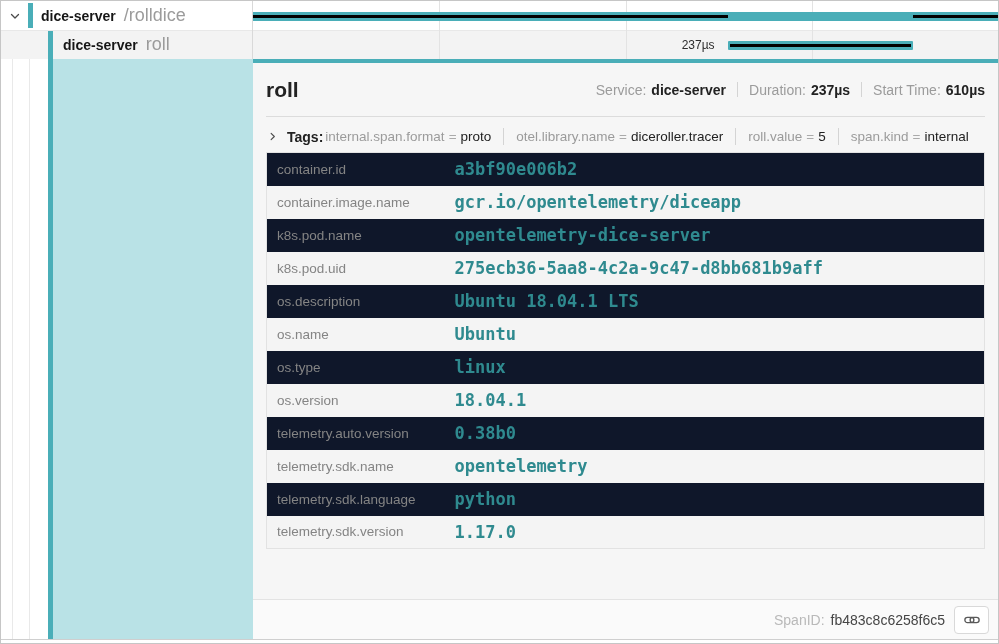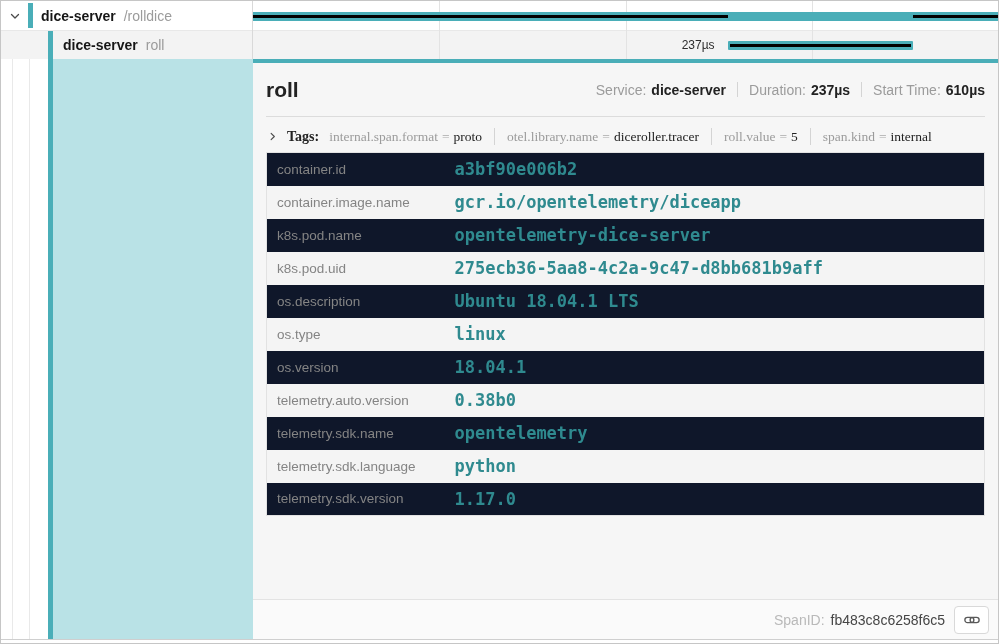--- a/index.html
+++ b/index.html
@@ -14,21 +14,21 @@
   
   .row2-bg { position:absolute; top:29px; left:0; right:0; height:29px; background:#f3f3f3; border-top:1px solid #e8e8e8; }
   .col-divider { position:absolute; left:251px; top:0; width:1px; height:58px; background:#d9d9d9; z-index:3; }
 
   .name-row { position:absolute; left:0; width:251px; height:29px; display:flex; align-items:center; z-index:2; }
   .name-row.r1 { top:0; }
   .name-row.r2 { top:29px; }
   .caret-btn { margin-left:7px; width:14px; height:14px; display:flex; align-items:center; justify-content:center; cursor:pointer; }
   .marker1 { width:5px; height:25px; background:var(--accent); margin-left:6px; }
   .svc-name { margin-left:8px; font-size:14px; font-weight:700; color:#161616; white-space:nowrap; }
-  .op-name { margin-left:8px; font-size:14px; color:#9b9b9b; white-space:nowrap; }
+  .op-name { margin-left:8px; font-size:18px; color:#9b9b9b; white-space:nowrap; }
   .r2 .svc-name { margin-left:62px; }
 
   
   .timeline { position:absolute; left:252px; right:0; top:0; height:58px; z-index:1; }
   .gridline { position:absolute; top:0; height:58px; width:1px; background:#e3e3e3; }
   .gl25 { left:25%; } .gl50 { left:50%; } .gl75 { left:75%; }
   .bar1 { position:absolute; top:11px; height:9px; left:0; right:0; background:var(--accent); }
   .bar1 .bseg-a { position:absolute; top:3px; height:3px; left:0; width:63.7%; background:#000; }
   .bar1 .bseg-b { position:absolute; top:3px; height:3px; left:88.6%; right:0; background:#000; }
   .bar2 { position:absolute; top:40px; height:9px; left:63.7%; width:24.9%; background:var(--accent); border-radius:1px; }
@@ -45,26 +45,26 @@
   
   .detail { position:absolute; left:252px; top:58px; right:0; bottom:4px; background:#f6f6f6; border-top:4px solid var(--accent); overflow:hidden; z-index:2; }
   .detail-inner { padding:0 13px; }
   .detail-header { height:53px; display:flex; align-items:center; justify-content:space-between; }
   .detail-title { font-size:21px; font-weight:600; color:#222; }
   .detail-stats { display:flex; align-items:center; font-size:14px; color:#9b9b9b; }
   .stat-val { font-weight:700; color:#222; margin-left:5px; }
   .vsep { width:1px; height:15px; background:#d4d4d4; margin:0 11px; }
   .hdiv { height:1px; background:#dcdcdc; }
 
-  .tags-row { display:flex; align-items:center; padding:11px 1px 7px; font-size:13.5px; cursor:pointer;font-family:Liberation Serif, serif; }
+  .tags-row { display:flex; align-items:center; padding:11px 1px 7px; font-size:13.5px; cursor:pointer; }
   .accordion-label { font-weight:700; color:#222; font-size:14px; margin-left:9px; }
   .tag-item { white-space:nowrap; color:#222; }
   .tag-key { color:#9b9b9b; }
   .tag-eq { color:#aaa; margin:0 4px; }
-  .tags-row .first { margin-left:10px; }
+  .tags-row .first { margin-left:2px; }
   .tags-row .vsep { height:17px; margin:0 12px; }
 
   .process-row { display:flex; align-items:center; padding:5px 1px 8px; cursor:pointer; }
 
   table.process { width:100%; border:1px solid #e2e2e2; border-collapse:collapse; background:#0f172a; }
   table.process tr { height:33px; }
   table.process tr:nth-child(even) { background:#f4f4f4; }
   table.process td { padding:6px 10px; vertical-align:middle; }
   td.pkey { width:178px; font-size:13.5px; color:#848484; }
   td.pval { font-family:"DejaVu Sans Mono", monospace; font-size:17px; font-weight:bold; color:var(--value-color); }
@@ -178,20 +178,24 @@
             </tr>
           <tr>
               <td class="pkey">k8s.pod.uid</td>
               <td class="pval">275ecb36-5aa8-4c2a-9c47-d8bb681b9aff</td>
             </tr>
           <tr>
               <td class="pkey">os.description</td>
               <td class="pval">Ubuntu 18.04.1 LTS</td>
             </tr>
           <tr>
+              <td class="pkey">os.name</td>
+              <td class="pval">Ubuntu</td>
+            </tr>
+          <tr>
               <td class="pkey">os.type</td>
               <td class="pval">linux</td>
             </tr>
           <tr>
               <td class="pkey">os.version</td>
               <td class="pval">18.04.1</td>
             </tr>
           <tr>
               <td class="pkey">telemetry.auto.version</td>
               <td class="pval">0.38b0</td>

